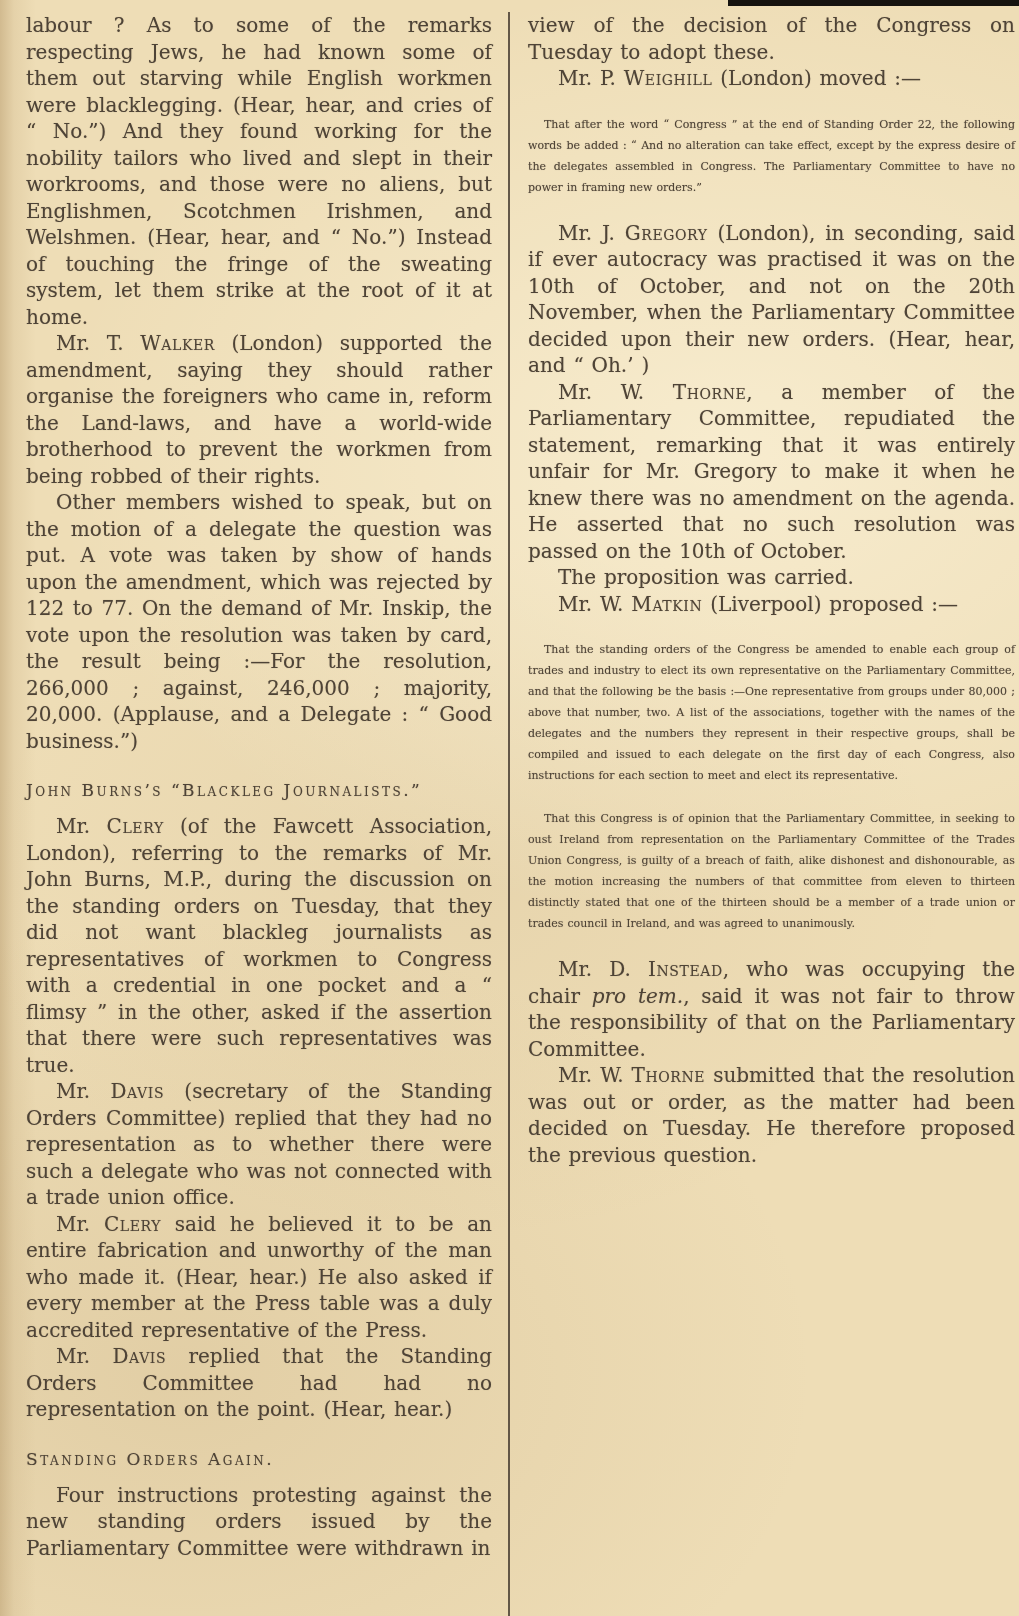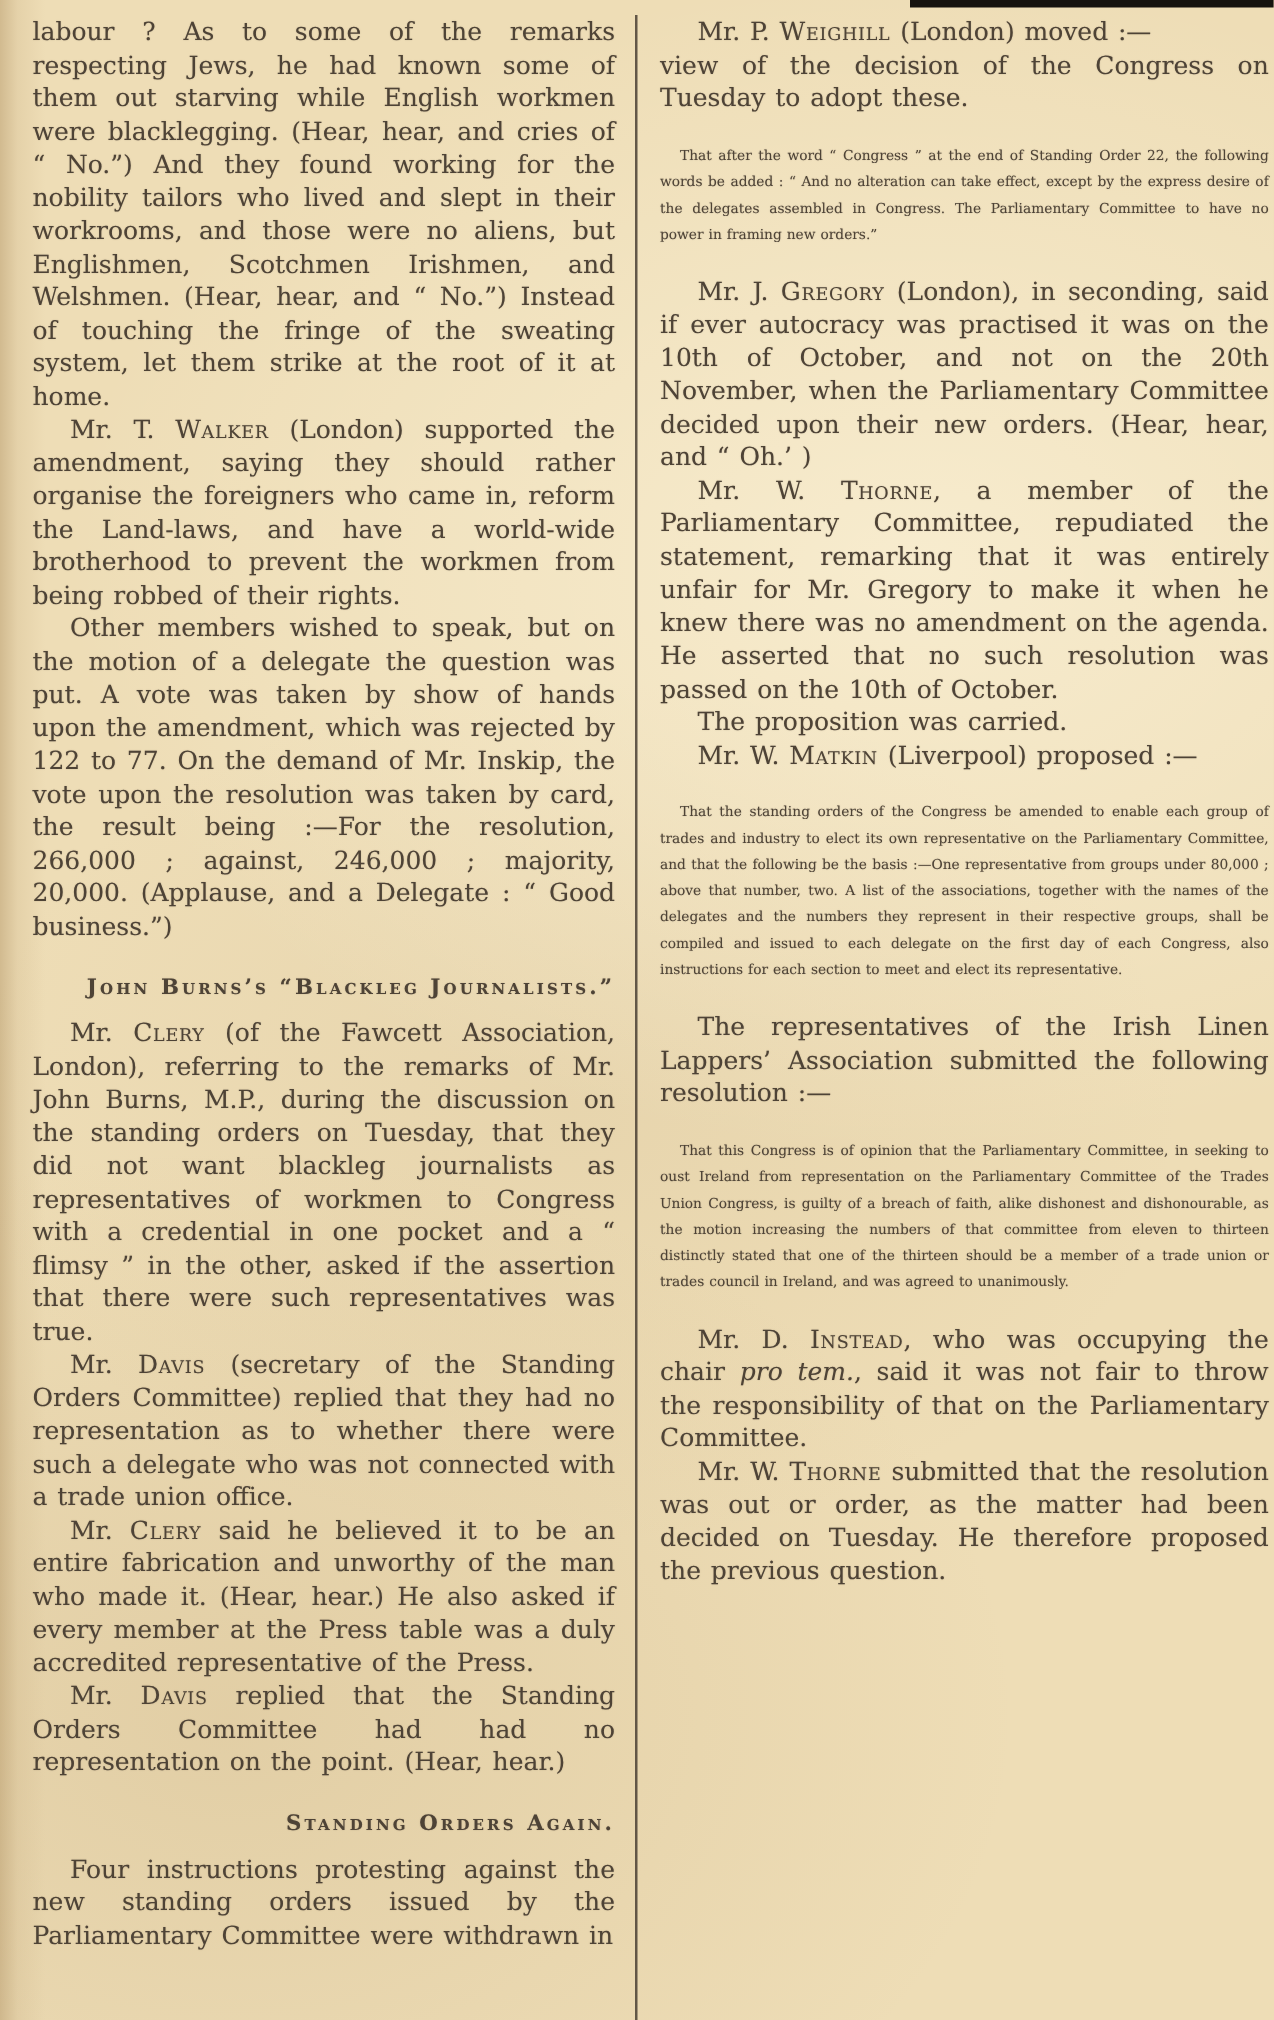--- a/index.html
+++ b/index.html
@@ -27,21 +27,21 @@
     margin:0;font-size:20px;line-height:26.5px;text-indent:30px;
     word-spacing:1.5px;
     text-shadow:0 0 1px rgba(78,67,54,0.35);
   }
   .para.noindent{text-indent:0;}
   .para.small-print{
     font-size:11px;line-height:21px;text-indent:16px;margin:22px 0;
     word-spacing:0.5px;
   }
   .subhead{
-    margin:26px 0 13px;font-size:17px;font-weight:bold;text-align:right;
+    margin:26px 0 13px;font-size:17px;font-weight:normal;text-align:left;
     font-variant:small-caps;letter-spacing:2.5px;text-indent:0;
     text-shadow:0 0 1px rgba(78,67,54,0.35);
   }
   .sc{font-variant:small-caps;letter-spacing:0.6px;}
   em{font-style:italic;}
   .scan-bar{position:absolute;top:0;left:728px;width:291px;height:6px;background:#16130f;}
 </style>
 </head>
 <body>
 
@@ -54,26 +54,25 @@
       <h3 class="subhead">John Burns’s “Blackleg Journalists.”</h3>
       <p class="para">Mr. <span class="sc">Clery</span> (of the Fawcett Association, London), referring to the remarks of Mr. John Burns, M.P., during the discussion on the standing orders on Tuesday, that they did not want blackleg journalists as representatives of workmen to Congress with a credential in one pocket and a “ flimsy ” in the other, asked if the assertion that there were such representatives was true.</p>
       <p class="para">Mr. <span class="sc">Davis</span> (secretary of the Standing Orders Committee) replied that they had no representation as to whether there were such a delegate who was not connected with a trade union office.</p>
       <p class="para">Mr. <span class="sc">Clery</span> said he believed it to be an entire fabrication and unworthy of the man who made it.  (Hear, hear.)  He also asked if every member at the Press table was a duly accredited representative of the Press.</p>
       <p class="para">Mr. <span class="sc">Davis</span> replied that the Standing Orders Committee had had no representation on the point.  (Hear, hear.)</p>
       <h3 class="subhead">Standing Orders Again.</h3>
       <p class="para">Four instructions protesting against the new standing orders issued by the Parliamentary Committee were withdrawn in</p>
     </div>
   <div class="divider"></div>
   <div class="col col-right">
+      <p class="para noindent">view of the decision of the Congress on Tuesday to adopt these.</p>
       <p class="para">Mr. P. <span class="sc">Weighill</span> (London) moved :—</p>
-      <p class="para noindent">view of the decision of the Congress on Tuesday to adopt these.</p>
       <p class="para small-print">That after the word “ Congress ” at the end of Standing Order 22, the following words be added : “ And no alteration can take effect, except by the express desire of the delegates assembled in Congress.  The Parliamentary Committee to have no power in framing new orders.”</p>
       <p class="para">Mr. J. <span class="sc">Gregory</span> (London), in seconding, said if ever autocracy was practised it was on the 10th of October, and not on the 20th November, when the Parliamentary Committee decided upon their new orders. (Hear, hear, and “ Oh.’ )</p>
       <p class="para">Mr. W. <span class="sc">Thorne</span>, a member of the Parliamentary Committee, repudiated the statement, remarking that it was entirely unfair for Mr. Gregory to make it when he knew there was no amendment on the agenda. He asserted that no such resolution was passed on the 10th of October.</p>
       <p class="para">The proposition was carried.</p>
       <p class="para">Mr. W. <span class="sc">Matkin</span> (Liverpool) proposed :—</p>
       <p class="para small-print">That the standing orders of the Congress be amended to enable each group of trades and industry to elect its own representative on the Parliamentary Committee, and that the following be the basis :—One representative from groups under 80,000 ;  above that number, two.  A list of the associations, together with the names of the delegates and the numbers they represent in their respective groups, shall be compiled and issued to each delegate on the first day of each Congress, also instructions for each section to meet and elect its representative.</p>
-      <p class="para">The representatives of the Irish Linen Lappers’ Association submitted the following resolution :—</p>
       <p class="para small-print">That this Congress is of opinion that the Parliamentary Committee, in seeking to oust Ireland from representation on the Parliamentary Committee of the Trades Union Congress, is guilty of a breach of faith, alike dishonest and dishonourable, as the motion increasing the numbers of that committee from eleven to thirteen distinctly stated that one of the thirteen should be a member of a trade union or trades council in Ireland, and was agreed to unanimously.</p>
       <p class="para">Mr. D. <span class="sc">Instead</span>, who was occupying the chair <em>pro tem.</em>, said it was not fair to throw the responsibility of that on the Parliamentary Committee.</p>
       <p class="para">Mr. W. <span class="sc">Thorne</span> submitted that the resolution was out or order, as the matter had been decided on Tuesday.  He therefore proposed the previous question.</p>
     </div>
 </div>
 
 </body></html>

